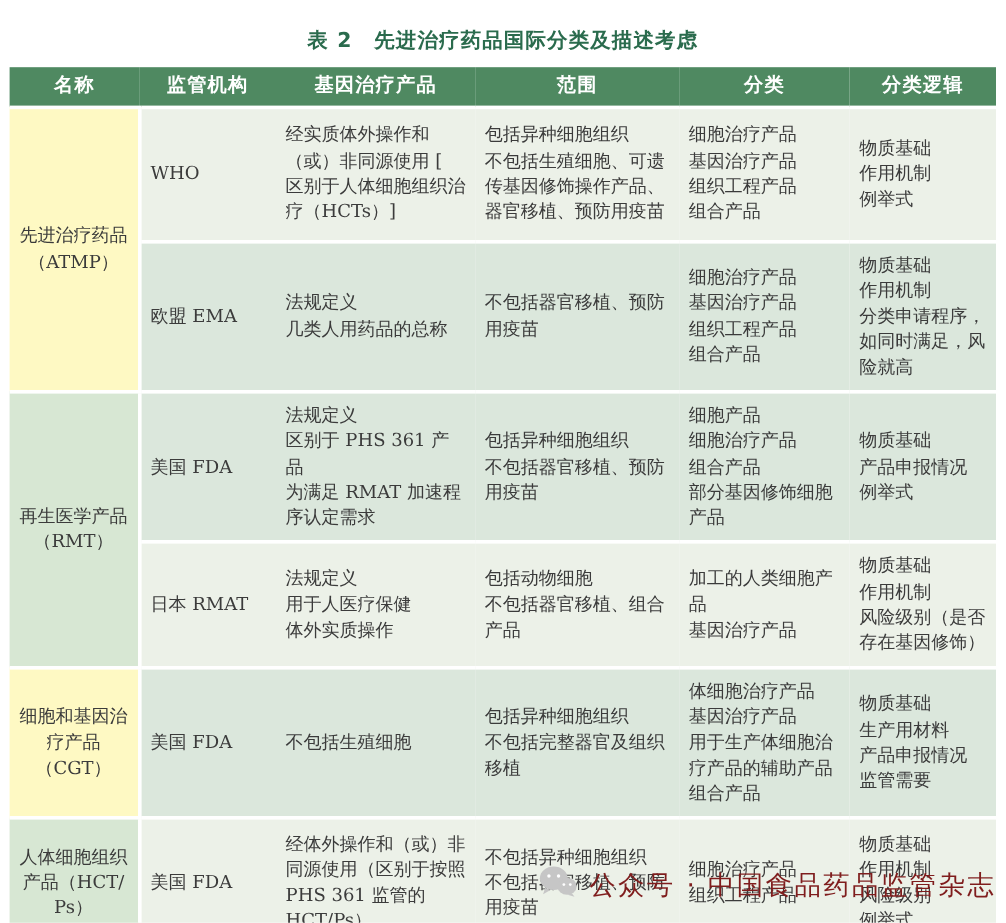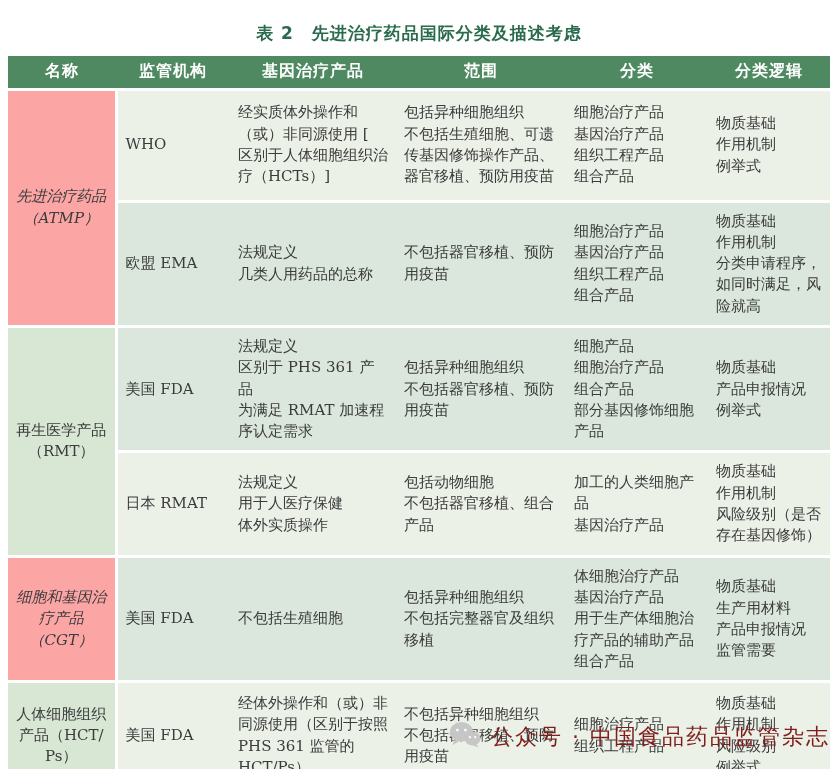--- a/index.html
+++ b/index.html
@@ -44,21 +44,21 @@
     white-space: pre-line;
     vertical-align: middle;
     border-bottom: 3px solid #ffffff;
     word-break: break-word;
   }
   td.name {
     text-align: center;
     border-right: 3px solid #ffffff;
     padding: 8px 3px;
   }
-  .name-a { background: #fca5a5; font-style: italic; }
+  .name-a { background: #fef9c3; }
   .name-b { background: #d7e7d3; margin-top: 21px; }
   tr.row-light td.body { background: #ecf1e8; }
   tr.row-dark  td.body { background: #dbe7dc; }
   .watermark {
     position: absolute;
     right: 8px;
     top: 721px;
     display: flex;
     align-items: center;
     gap: 10px;

